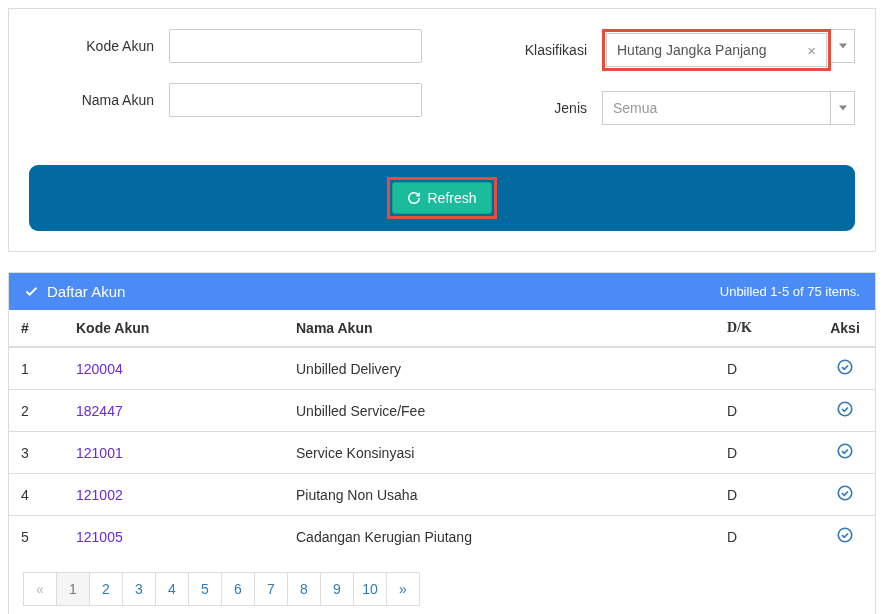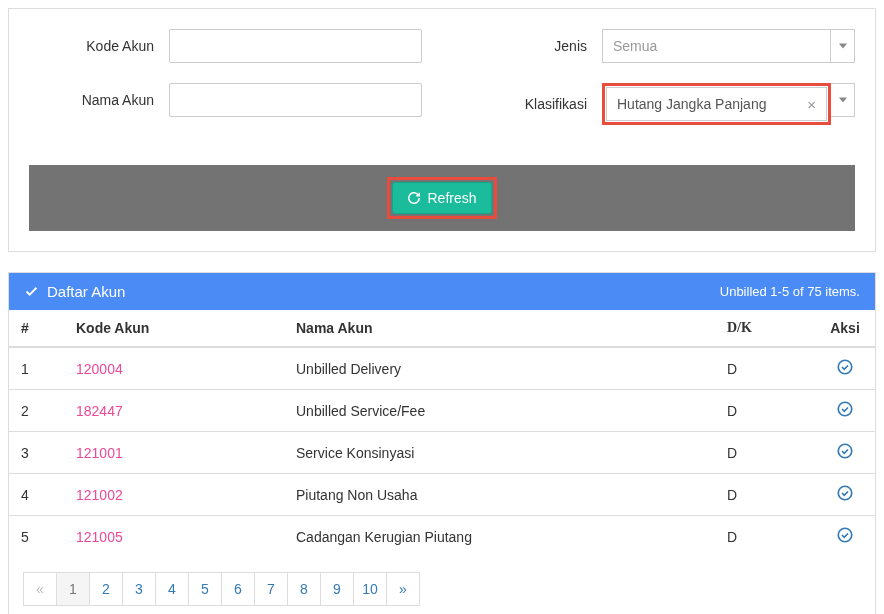--- a/index.html
+++ b/index.html
@@ -12,30 +12,30 @@
 .form-grid { display: flex; gap: 40px; }
 .form-col { flex: 1; }
 .form-group { display: flex; align-items: center; margin-bottom: 20px; }
 .form-label { width: 140px; text-align: right; padding-right: 15px; color: #333; }
 .form-control { flex: 1; height: 34px; border: 1px solid #ccc; border-radius: 2px; padding: 6px 10px; font-size: 14px; outline: none; }
 .select2 { flex: 1; position: relative; display: flex; }
 .select2-main { flex: 1; height: 34px; border: 1px solid #ccc; display: flex; align-items: center; padding: 0 10px; color: #999; background: #fff; justify-content: space-between; }
 .select2-arrow { width: 24px; height: 34px; border: 1px solid #ccc; border-left: none; display: flex; align-items: center; justify-content: center; color: #888; }
 .highlight-red { border: 3px solid #e74c3c; padding: 1px; }
 .clear-icon { color: #999; font-size: 15px; cursor: pointer; }
-.refresh-row { background: #737373; padding: 12px; text-align: center; margin-top: 20px; }
+.refresh-row { background: #0369a1; padding: 12px; text-align: center; margin-top: 20px; border-radius: 9px; }
 .btn-refresh { display: inline-flex; align-items: center; gap: 6px; background: #1abc9c; color: #fff; border: 1px solid #17a689; padding: 7px 14px; font-size: 14px; cursor: pointer; border-radius: 3px; }
 .btn-refresh-wrap { display: inline-block; border: 3px solid #e74c3c; padding: 2px; }
 .summary { font-size: 13px; font-weight: normal; }
 .summary b { font-weight: normal; }
 table { width: 100%; border-collapse: collapse; }
 th, td { text-align: left; padding: 10px 12px; border-top: 1px solid #ddd; font-size: 14px; }
 th { font-weight: bold; border-bottom: 2px solid #ddd; border-top: none; }
 td.link { color: #337ab7; }
-td.link a { color: #ec4899; text-decoration: none; cursor: pointer; }
+td.link a { color: #6d28d9; text-decoration: none; cursor: pointer; }
 .aksi-cell { text-align: center; }
 .aksi-icon { color: #337ab7; display: inline-flex; cursor: pointer; }
 .pagination { display: flex; gap: 0; padding: 15px 15px 10px 15px; list-style: none; }
 .pagination li { display: block; }
 .pagination a { display: block; min-width: 34px; height: 34px; line-height: 32px; text-align: center; border: 1px solid #ddd; margin-left: -1px; color: #337ab7; text-decoration: none; font-size: 14px; background: #fff; cursor: pointer; padding: 0 8px; }
 .pagination li.active a { background: #f5f5f5; color: #777; }
 .pagination li.disabled a { color: #bbb; cursor: default; }
 svg { display: block; }
 .col-kode { width: 220px; }
 .col-num { width: 55px; }
@@ -53,40 +53,40 @@
           <label class="form-label">Kode Akun</label>
           <input class="form-control" type="text" value="" style="">
         </div>
         <div class="form-group">
           <label class="form-label">Nama Akun</label>
           <input class="form-control" type="text" value="" style="">
         </div>
       </div>
       <div class="form-col">
         <div class="form-group">
-          <label class="form-label">Jenis</label>
-          <div class="select2">
-            <div class="select2-main">
-              <span>Semua</span>
-            </div>
-            <div class="select2-arrow">
-              <svg width="8" height="8" viewBox="0 0 10 6">
-                  <path d="M0 0 L5 6 L10 0 Z" fill="#888"></path>
-                </svg>
-            </div>
-          </div>
-        </div>
-        <div class="form-group">
           <label class="form-label">Klasifikasi</label>
           <div class="select2">
             <div class="highlight-red" style="flex:1; display:flex;">
               <div class="select2-main" style="color:#555;">
                 <span>Hutang Jangka Panjang</span>
                 <span class="clear-icon">×</span>
               </div>
+            </div>
+            <div class="select2-arrow">
+              <svg width="8" height="8" viewBox="0 0 10 6">
+                  <path d="M0 0 L5 6 L10 0 Z" fill="#888"></path>
+                </svg>
+            </div>
+          </div>
+        </div>
+        <div class="form-group">
+          <label class="form-label">Jenis</label>
+          <div class="select2">
+            <div class="select2-main">
+              <span>Semua</span>
             </div>
             <div class="select2-arrow">
               <svg width="8" height="8" viewBox="0 0 10 6">
                   <path d="M0 0 L5 6 L10 0 Z" fill="#888"></path>
                 </svg>
             </div>
           </div>
         </div>
       </div>
     </div>

